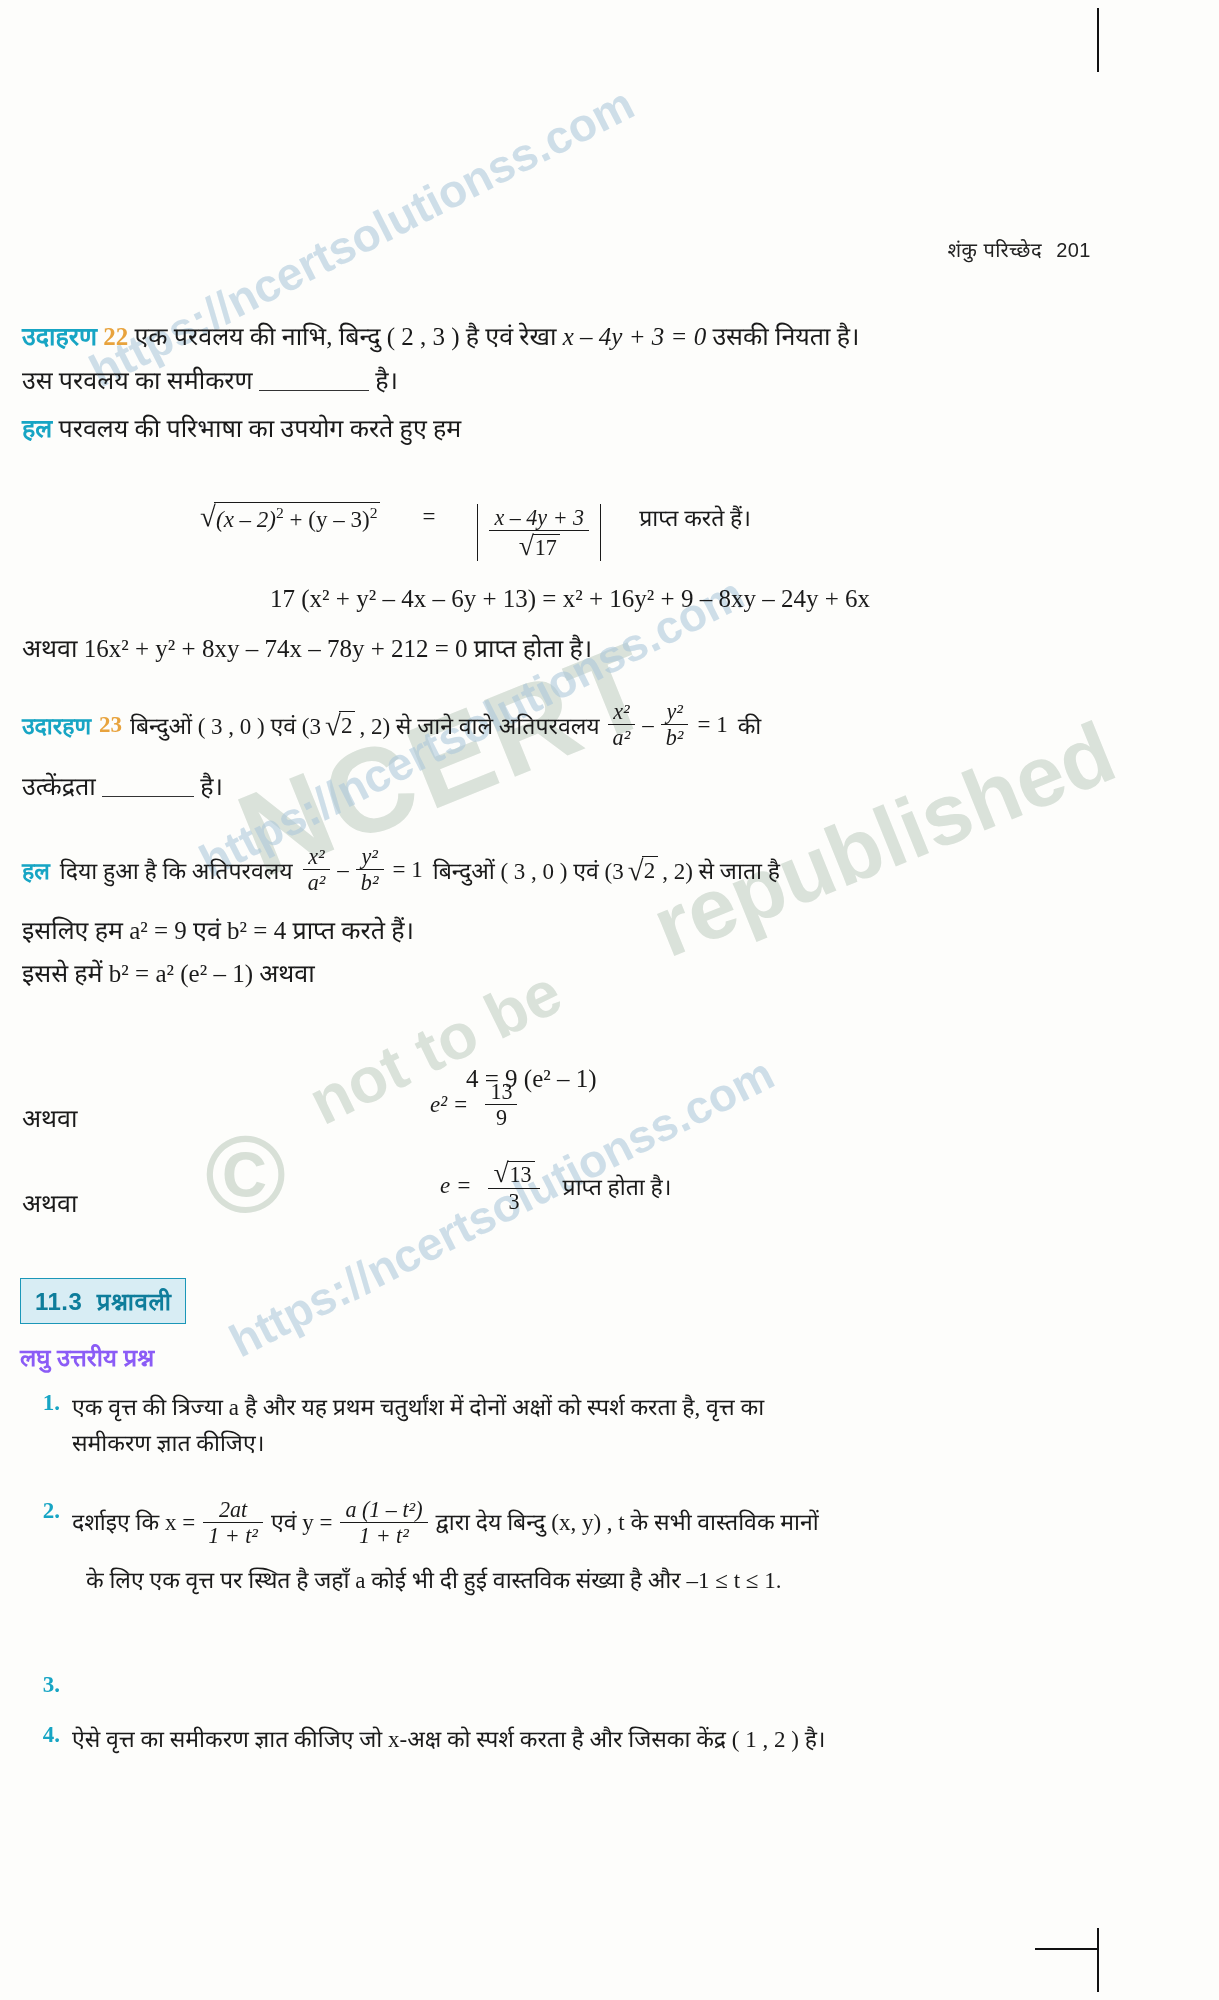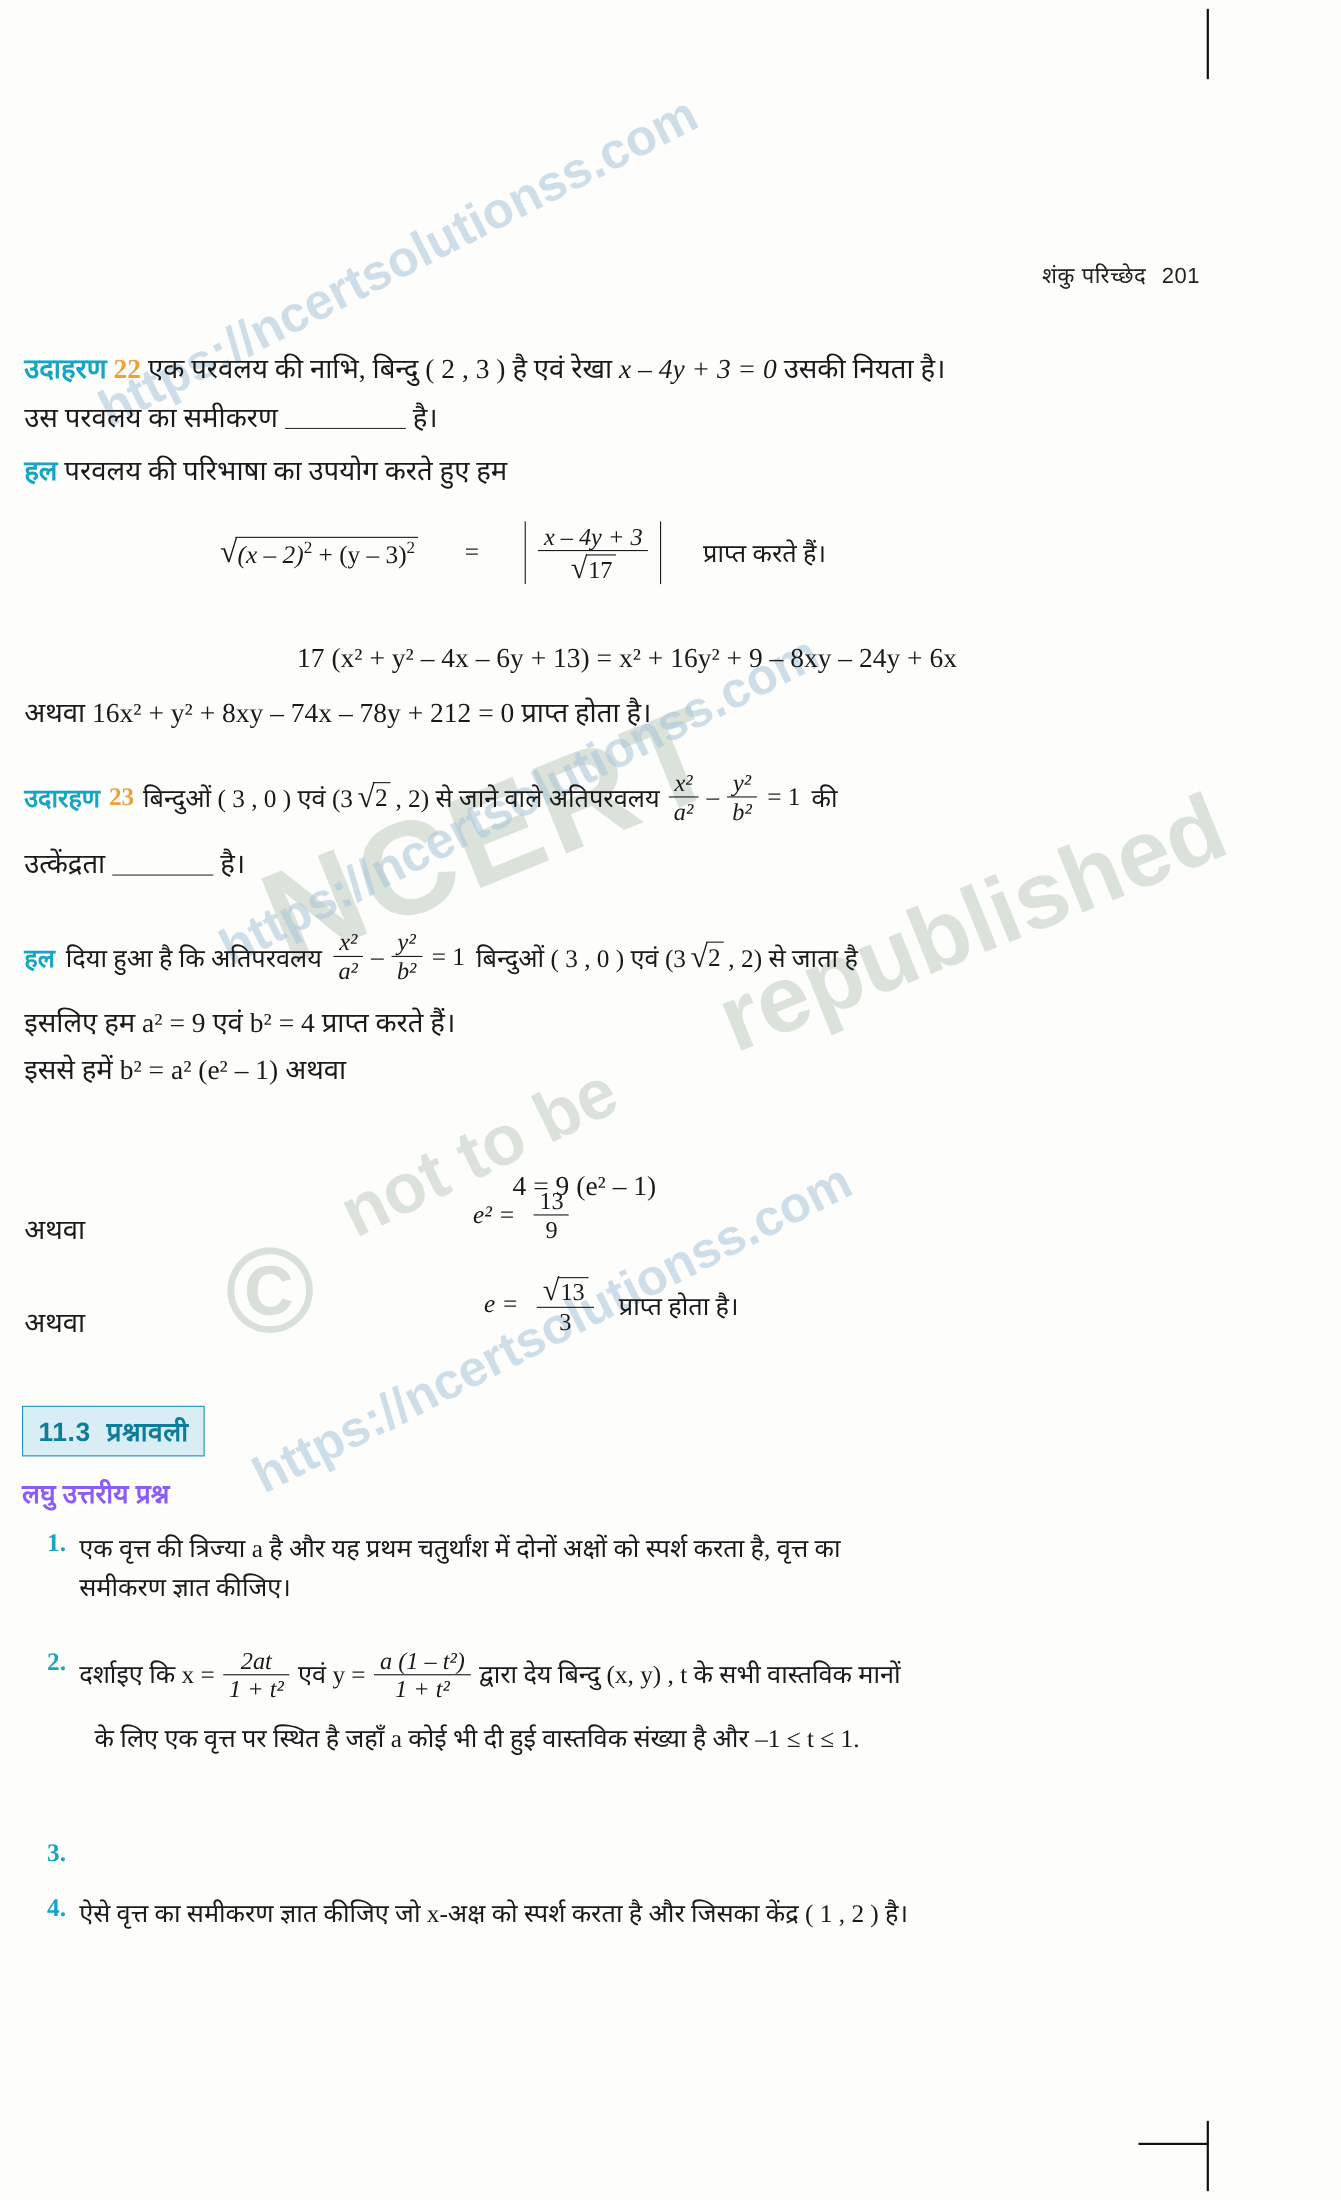--- a/index.html
+++ b/index.html
@@ -163,20 +163,21 @@
     border-top: 1.4px solid #1a1a1a;
     padding: 1px 3px 0 2px;
   }
 
   .absbar {
     display: inline-block;
     border-left: 1.4px solid #1a1a1a;
     border-right: 1.4px solid #1a1a1a;
     padding: 2px 8px;
     vertical-align: middle;
+    margin-top: 30px;
   }
 
   .exheading {
     display: inline-block;
     background: #d8edf4;
     border: 1.5px solid #1b97b8;
     color: #0e7d9b;
     font-family: "Liberation Sans", sans-serif;
     font-weight: bold;
     font-size: 24px;

